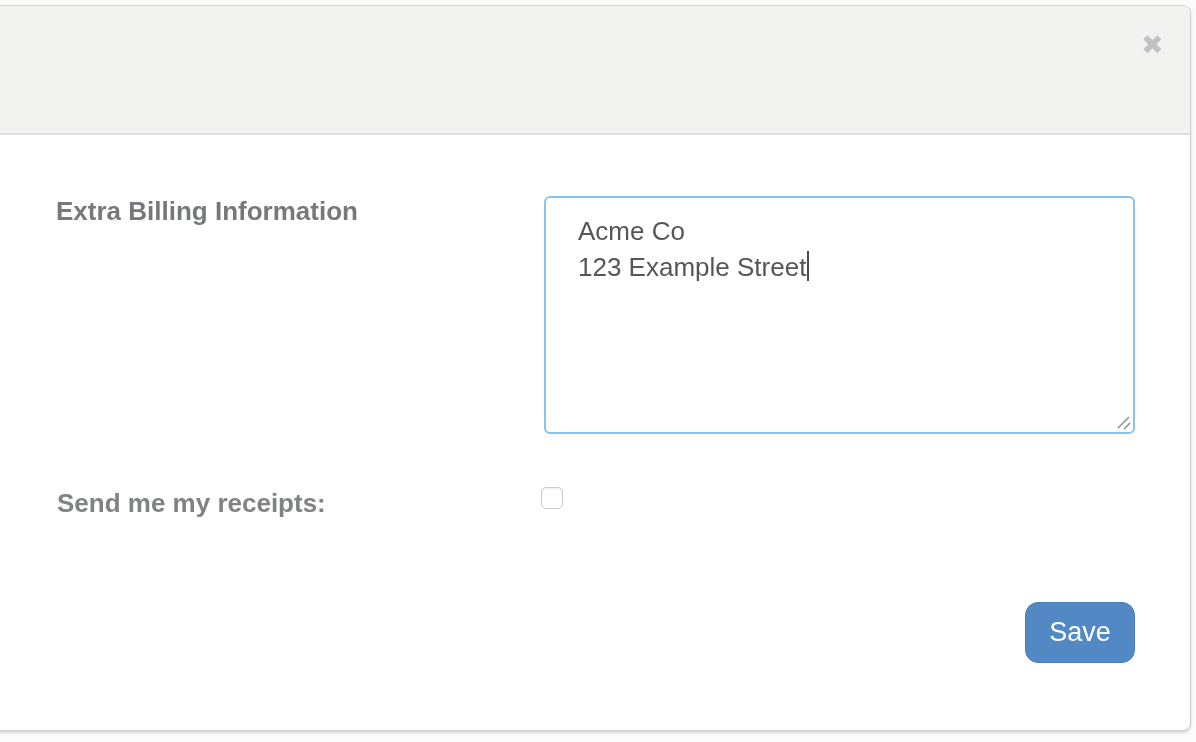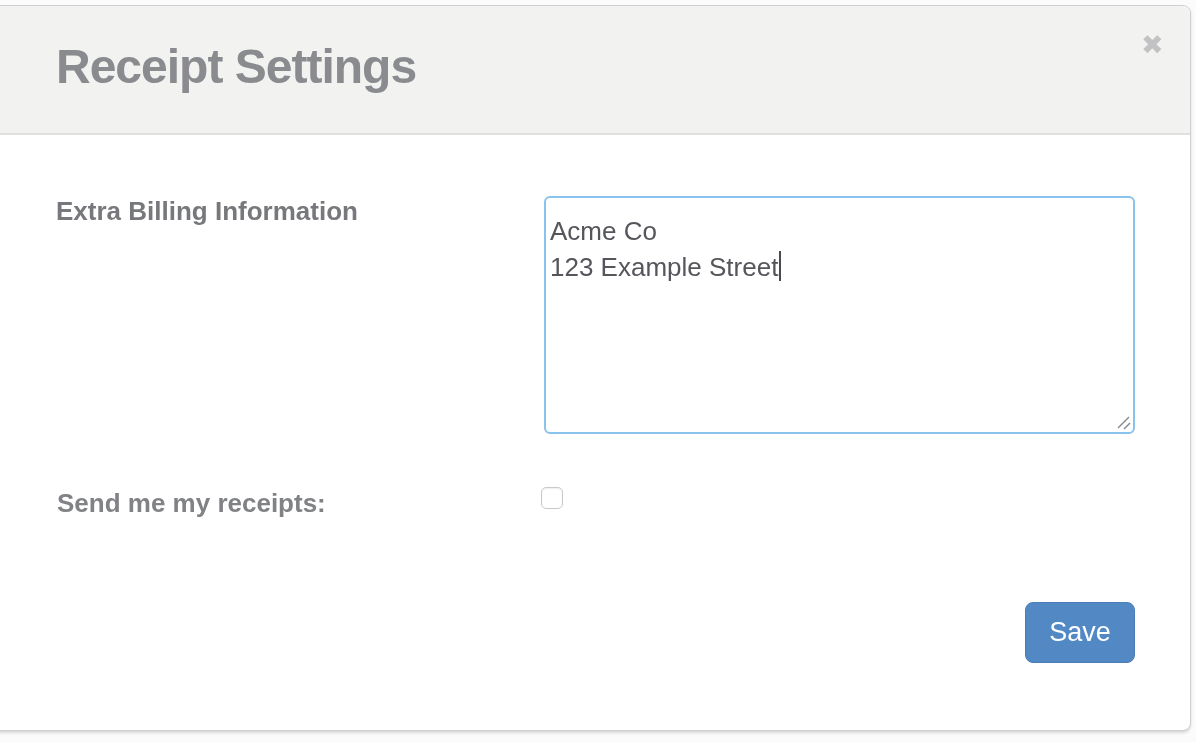--- a/index.html
+++ b/index.html
@@ -66,21 +66,21 @@
     color: #8c8d91;
   }
 
   .billing-textarea {
     position: absolute;
     left: 557px; top: 59px;
     width: 591px; height: 238px;
     background: #ffffff;
     border: 2px solid #8ac2ee;
     border-radius: 6px;
-    padding: 15px 4px;
+    padding: 15px 32px;
     font-size: 26px;
     line-height: 36px;
     color: #55565b;
     cursor: text;
   }
   .billing-textarea .value { white-space: pre-wrap; }
   .caret {
     display: inline-block;
     width: 2px; height: 30px;
     background: #4a4a4c;
@@ -110,35 +110,34 @@
     box-shadow: inset 0 1px 2px rgba(0,0,0,0.07);
     cursor: pointer;
   }
 
   .save-btn {
     position: absolute;
     left: 1038px; top: 465px;
     width: 110px; height: 61px;
     background: #5289c5;
     border: 1px solid #4a7eb8;
-    border-radius: 8px;
+    border-radius: 13px;
     color: #ffffff;
     font-family: "Liberation Sans", sans-serif;
     font-size: 27px;
     cursor: pointer;
   }
 </style>
 </head>
 <body>
 
 <div class="page">
   <div class="modal">
 
     <div class="modal-header">
-      <h1 class="modal-title">Receipt Settings</h1>
       <span class="close-btn">✖</span>
     </div>
 
     <div class="modal-body">
 
       <div class="field-label">Extra Billing Information</div>
 
 
       <div class="billing-textarea" role="textbox">
         <span class="value">Acme Co

